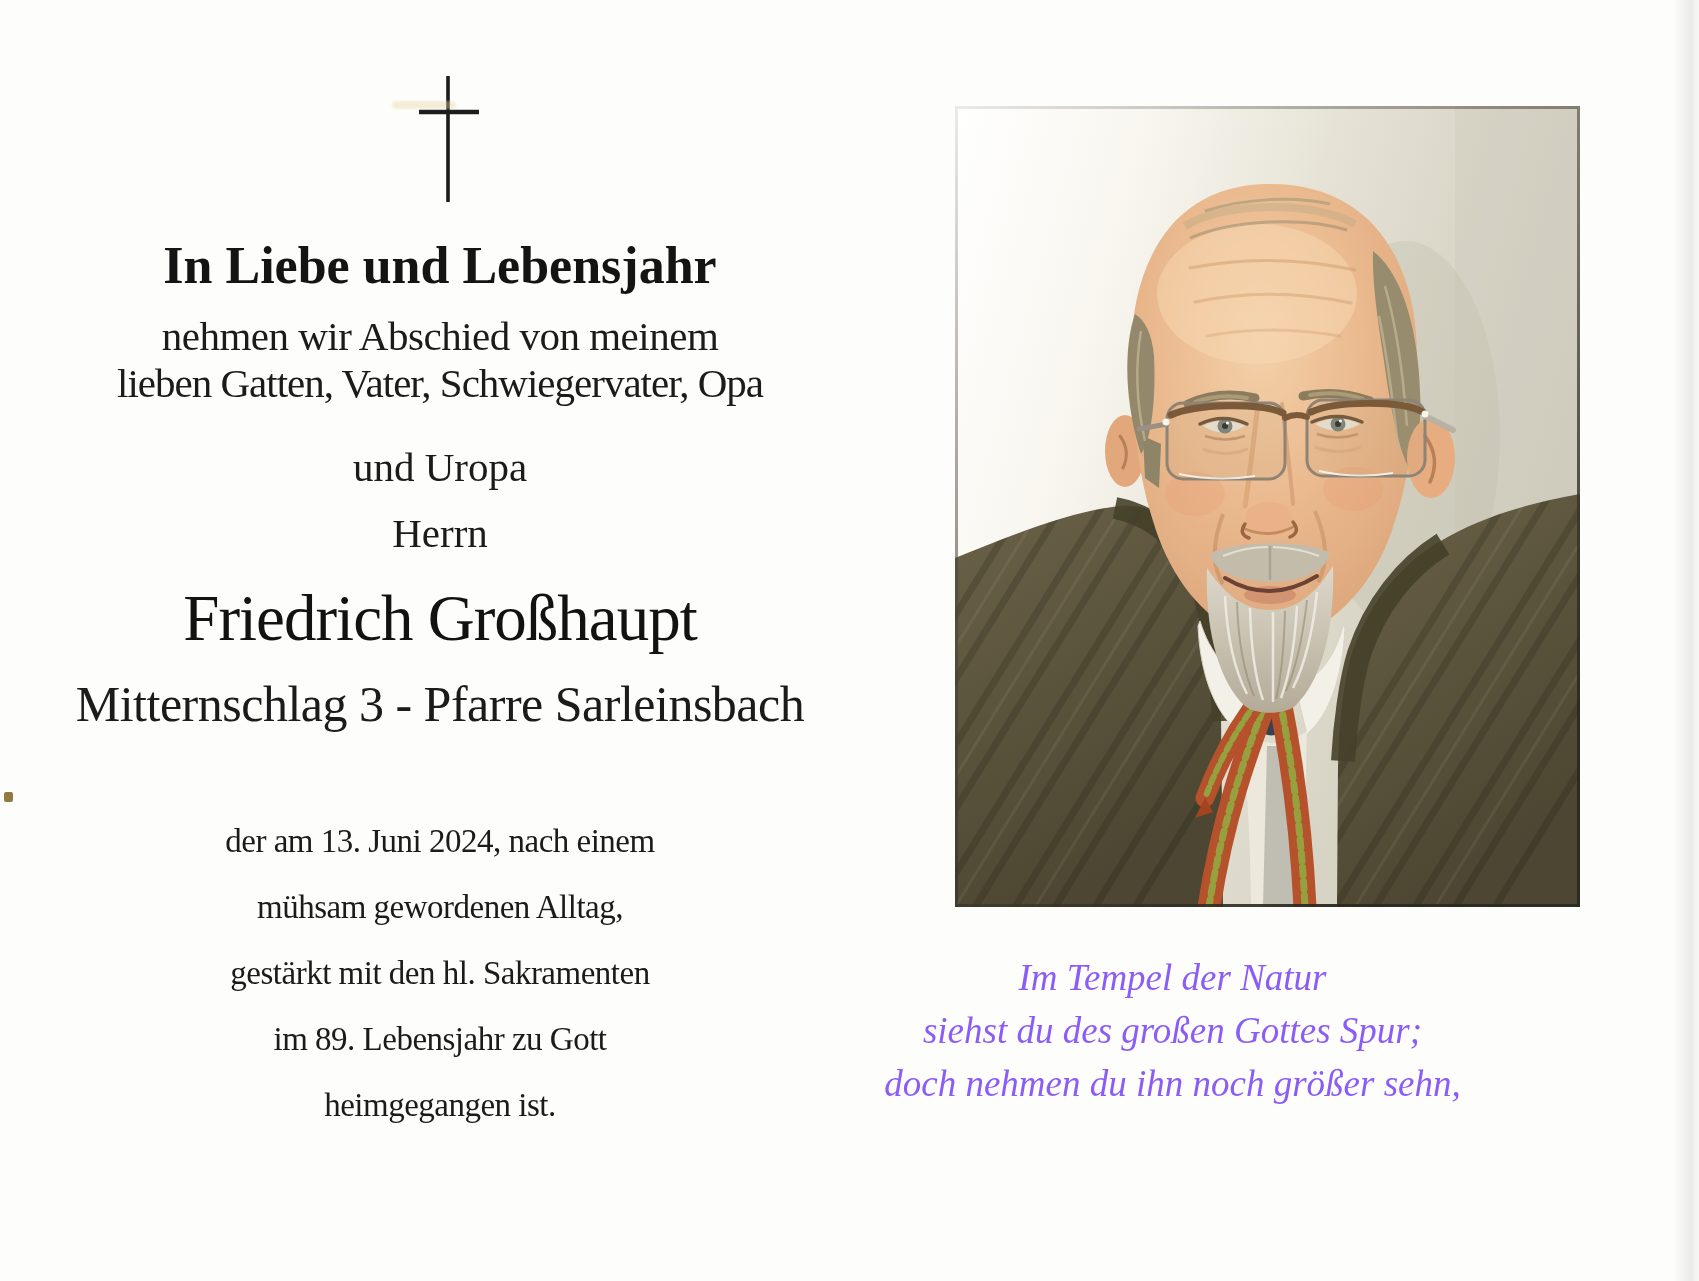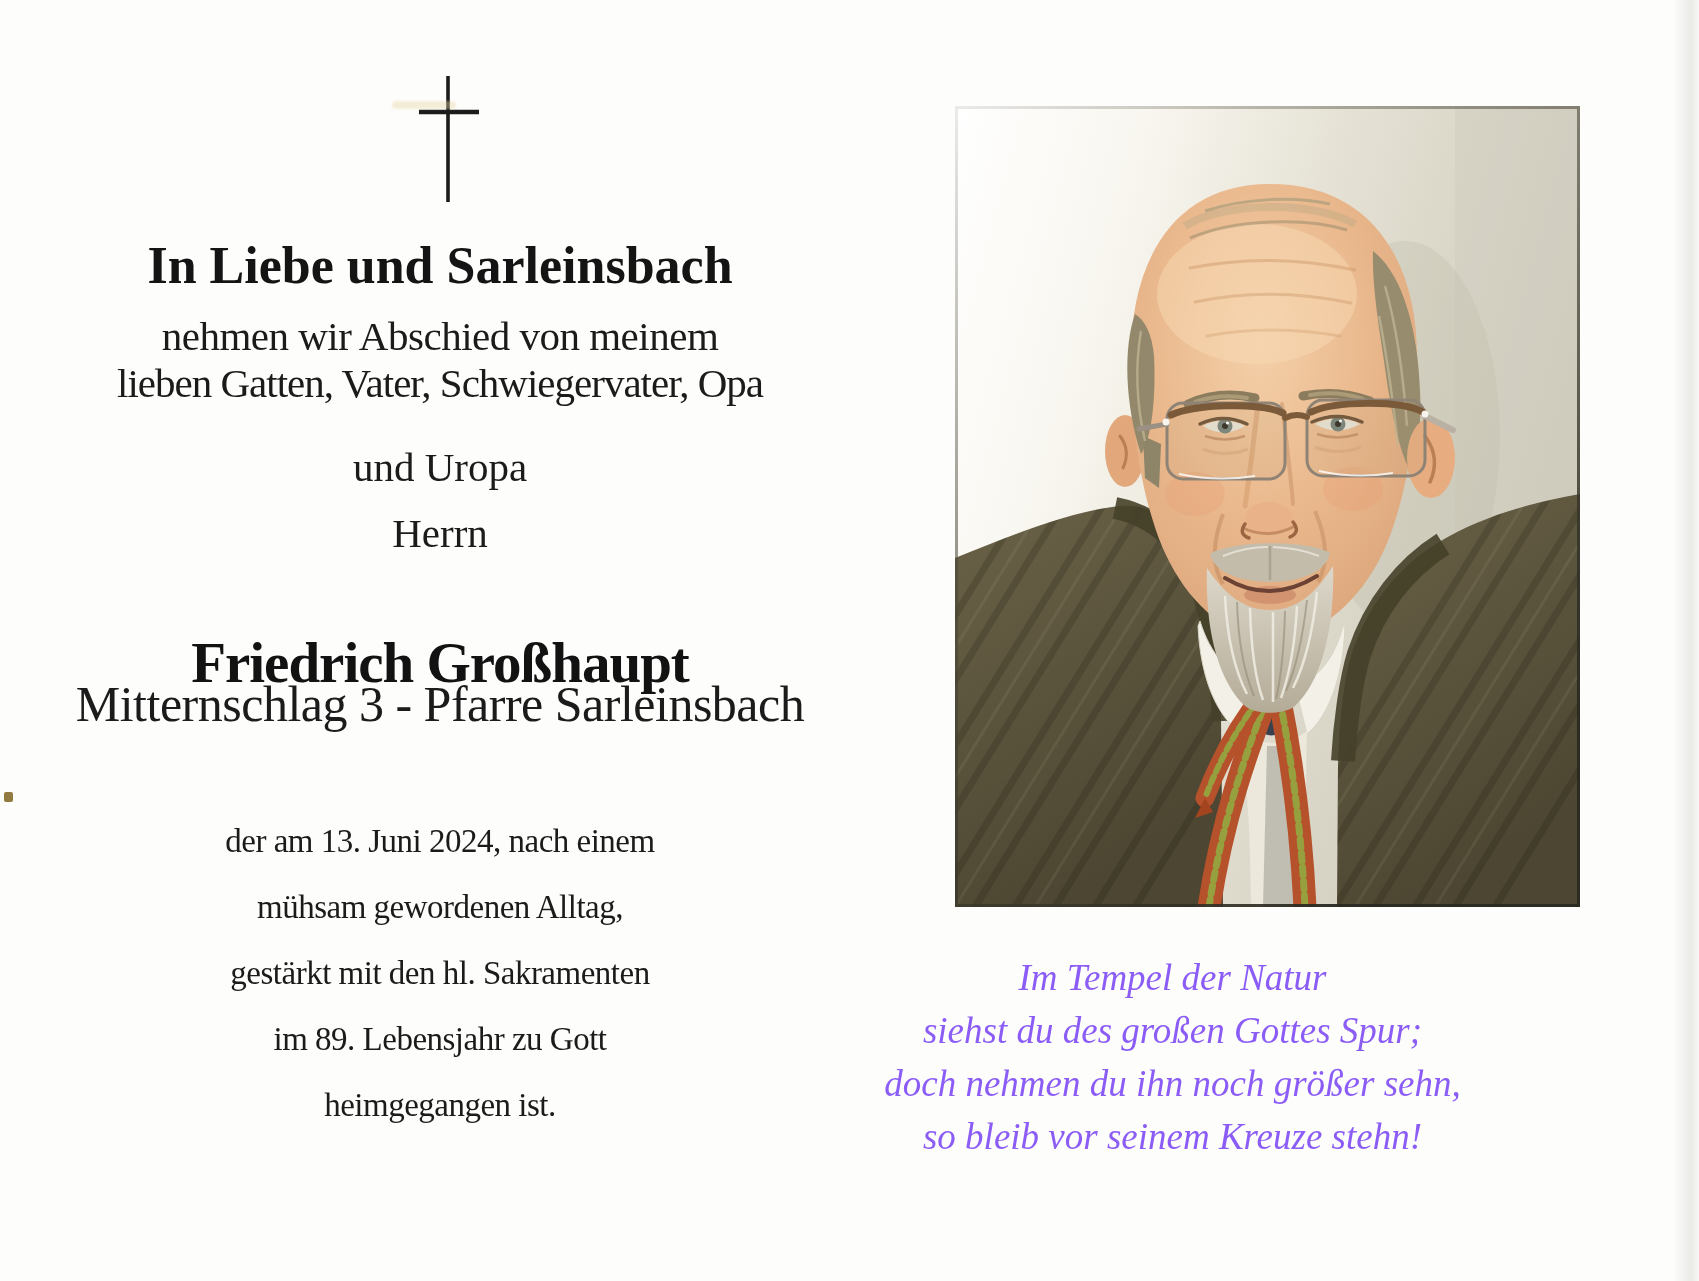--- a/index.html
+++ b/index.html
@@ -9,21 +9,21 @@
     background:#fdfdfb;
     font-family:"Liberation Serif", serif;
     color:#1b1b1b;
   }
   .line{position:absolute;left:30px;width:820px;text-align:center;line-height:1;white-space:nowrap;}
   .heading{top:240px;font-size:52px;font-weight:bold;color:#141414;}
   .intro-1{top:316px;font-size:41px;letter-spacing:-0.5px;}
   .intro-2{top:363px;font-size:41px;letter-spacing:-1px;}
   .intro-3{top:447px;font-size:41px;}
   .intro-4{top:513px;font-size:41px;}
-  .name{top:586px;font-size:57px;font-weight:bold;letter-spacing:-1px;color:#121212;margin-top:48px;}
+  .name{top:586px;font-size:65px;font-weight:normal;letter-spacing:-1px;color:#121212;}
   .address{top:679px;font-size:50px;letter-spacing:-0.5px;}
   .obituary{
     position:absolute;left:30px;top:808px;width:820px;
     text-align:center;font-size:33px;line-height:66px;letter-spacing:-0.5px;white-space:nowrap;
   }
   .photo{
     position:absolute;left:955px;top:106px;width:625px;height:801px;
   }
   .photo svg{display:block;width:100%;height:100%;}
   .poem{
@@ -49,21 +49,21 @@
 <body>
 
 <div class="card">
 
   <svg class="crossicon" style="position:absolute;left:414px;top:74px;" width="70" height="130" viewBox="0 0 70 130">
     <line x1="34" y1="2" x2="34" y2="128" stroke="#1c1c1c" stroke-width="3.6"></line>
     <line x1="5" y1="38" x2="65" y2="38" stroke="#1c1c1c" stroke-width="4.6"></line>
   </svg>
   <div class="smear"></div>
 
-  <div class="line heading">In Liebe und Sarleinsbach</div>
+  <div class="line heading">In Liebe und Lebensjahr</div>
   <div class="line intro-1">nehmen wir Abschied von meinem</div>
   <div class="line intro-2">lieben Gatten, Vater, Schwiegervater, Opa</div>
   <div class="line intro-3">und Uropa</div>
   <div class="line intro-4">Herrn</div>
   <div class="line name">Friedrich Großhaupt</div>
   <div class="line address">Mitternschlag 3 - Pfarre Sarleinsbach</div>
 
   <div class="obituary">
     <div>der am 13. Juni 2024, nach einem</div>
     <div>mühsam gewordenen Alltag,</div>
@@ -271,18 +271,17 @@
       </g>
 
       <rect x="1.5" y="1.5" width="622" height="798" fill="none" stroke="url(#borderg)" stroke-width="3"></rect>
     </svg>
   </div>
 
   <div class="poem">
     <div>Im Tempel der Natur</div>
     <div>siehst du des großen Gottes Spur;</div>
     <div>doch nehmen du ihn noch größer sehn,</div>
-    <div>so bleib vor seinem Kreuze stehn!</div>
   </div>
 
   <div class="speck"></div>
   <div class="edge-shadow"></div>
 </div>
 
 </body></html>

